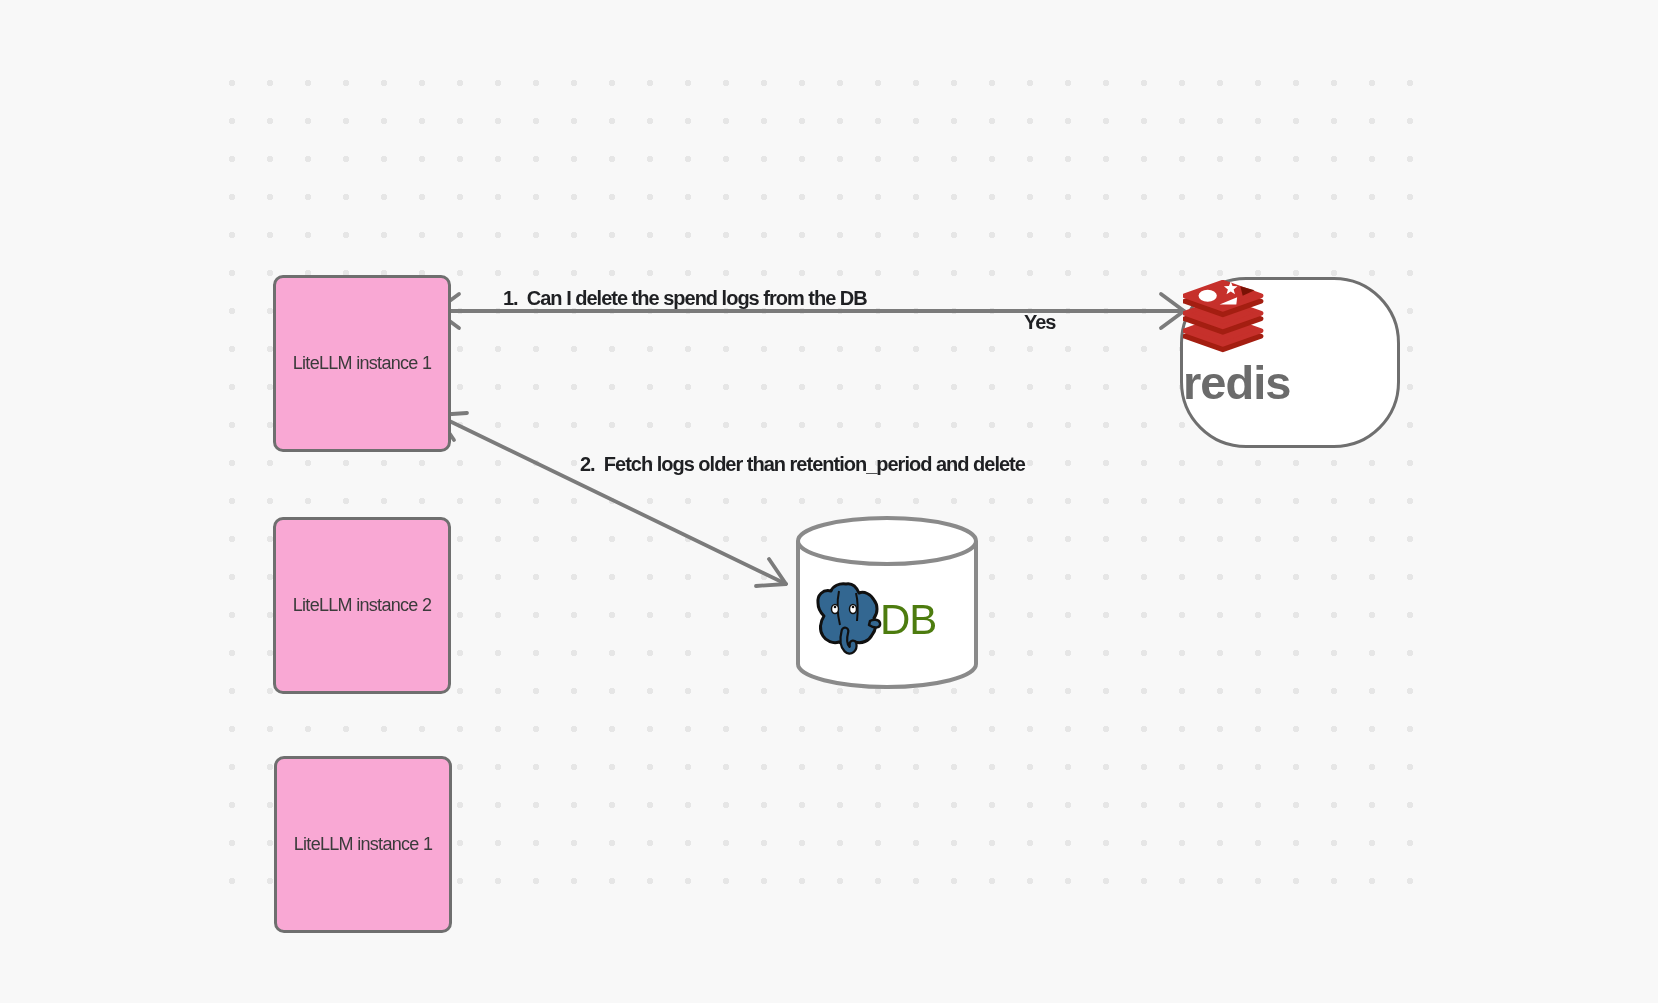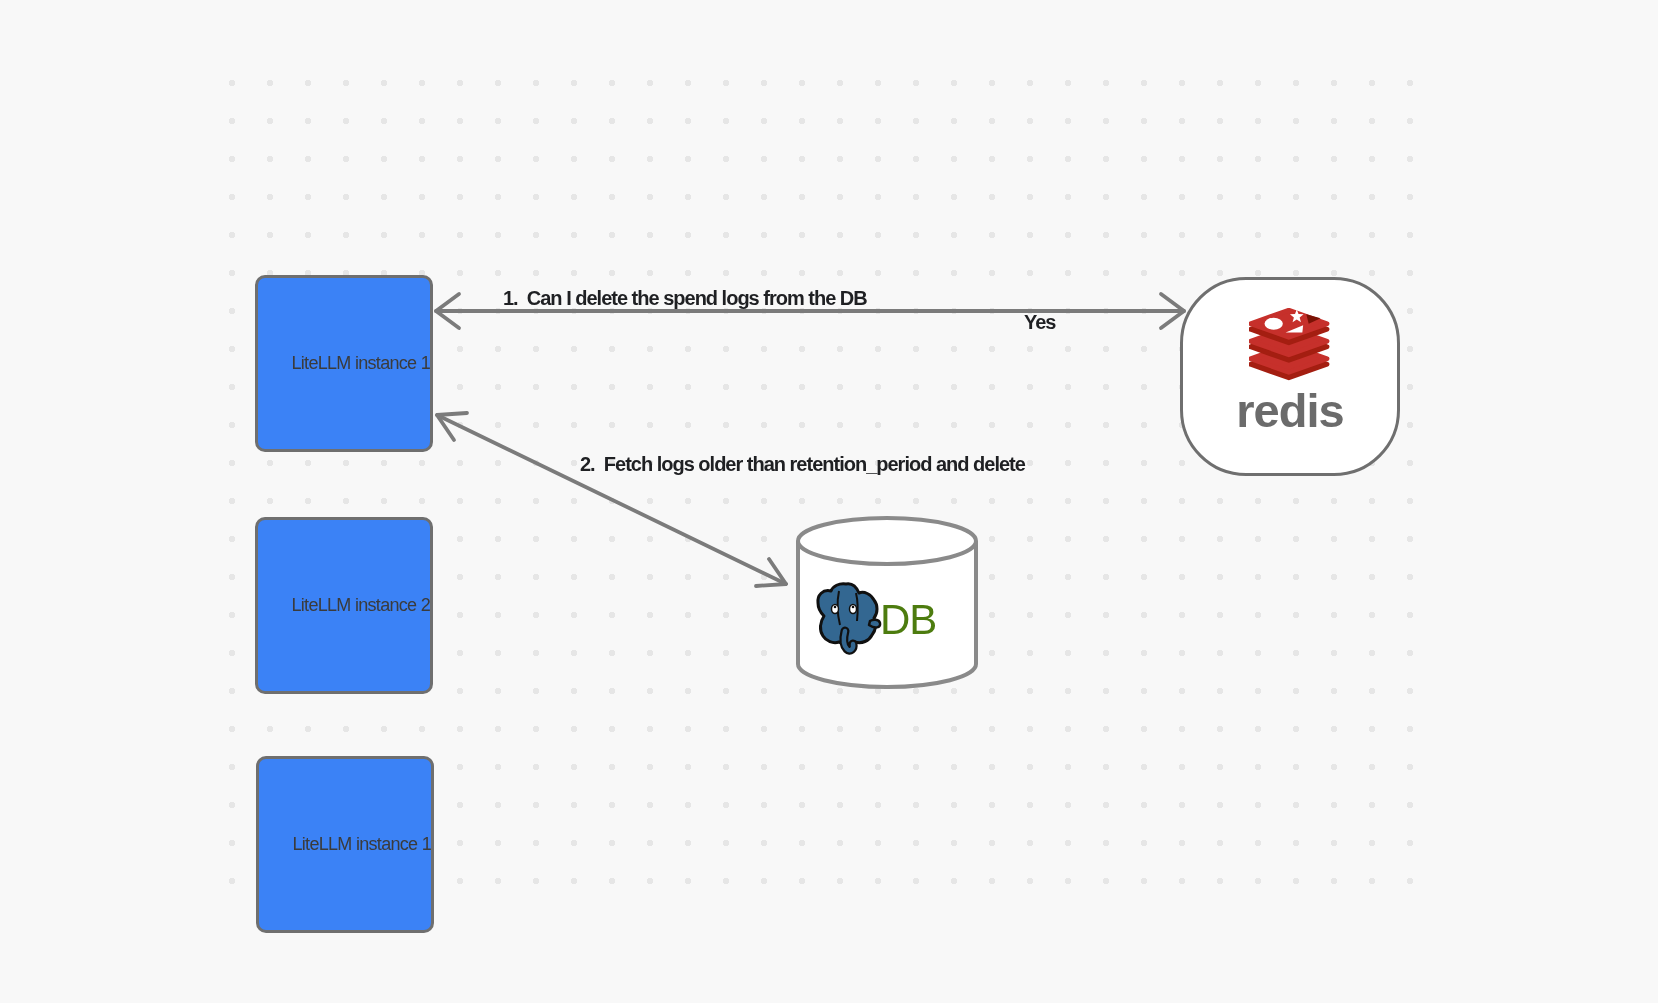--- a/index.html
+++ b/index.html
@@ -8,35 +8,35 @@
     background:#f8f8f8;
     font-family:"Liberation Sans", sans-serif;
   }
   .dots{
     position:absolute;left:213px;top:64px;width:1216px;height:836px;
     background-image:radial-gradient(circle,#e6e6e6 3px,rgba(230,230,230,0) 3.4px);
     background-size:38px 38px;
   }
   .edges-svg{position:absolute;left:0;top:0;width:1658px;height:1003px;}
   .node-box{
-    position:absolute;width:172px;height:171px;background:#3b82f6;
+    position:absolute;width:172px;height:171px;background:#f9a8d4;
     border:3px solid #6f6f6f;border-radius:10px;
-    display:flex;align-items:center;justify-content:flex-end;
+    display:flex;align-items:center;justify-content:center;margin-left:18px;
   }
   .node-box .lbl{
     font-size:18px;color:#3b3b3b;letter-spacing:-0.7px;white-space:pre;
   }
   .box1{left:255px;top:275px;}
   .box2{left:255px;top:517px;}
   .box3{left:256px;top:756px;}
   .redis-node{
     position:absolute;left:1180px;top:277px;width:214px;height:165px;
     background:#ffffff;border:3px solid #6f6f6f;border-radius:66px;
-    display:flex;flex-direction:column;align-items:center;gap:3px;
-    padding-top:28px;box-sizing:content-box;
+    display:flex;flex-direction:column;align-items:flex-start;gap:3px;
+    box-sizing:content-box;
   }
   .redis-word{
     font-size:47px;line-height:1;font-weight:700;color:#6b6b6b;
     letter-spacing:-1px;
   }
   .cyl-svg{position:absolute;left:795px;top:512px;}
   .db-text{
     position:absolute;left:880px;top:599px;font-size:42px;line-height:1;
     font-weight:500;color:#4d7c0f;letter-spacing:-1px;
   }

